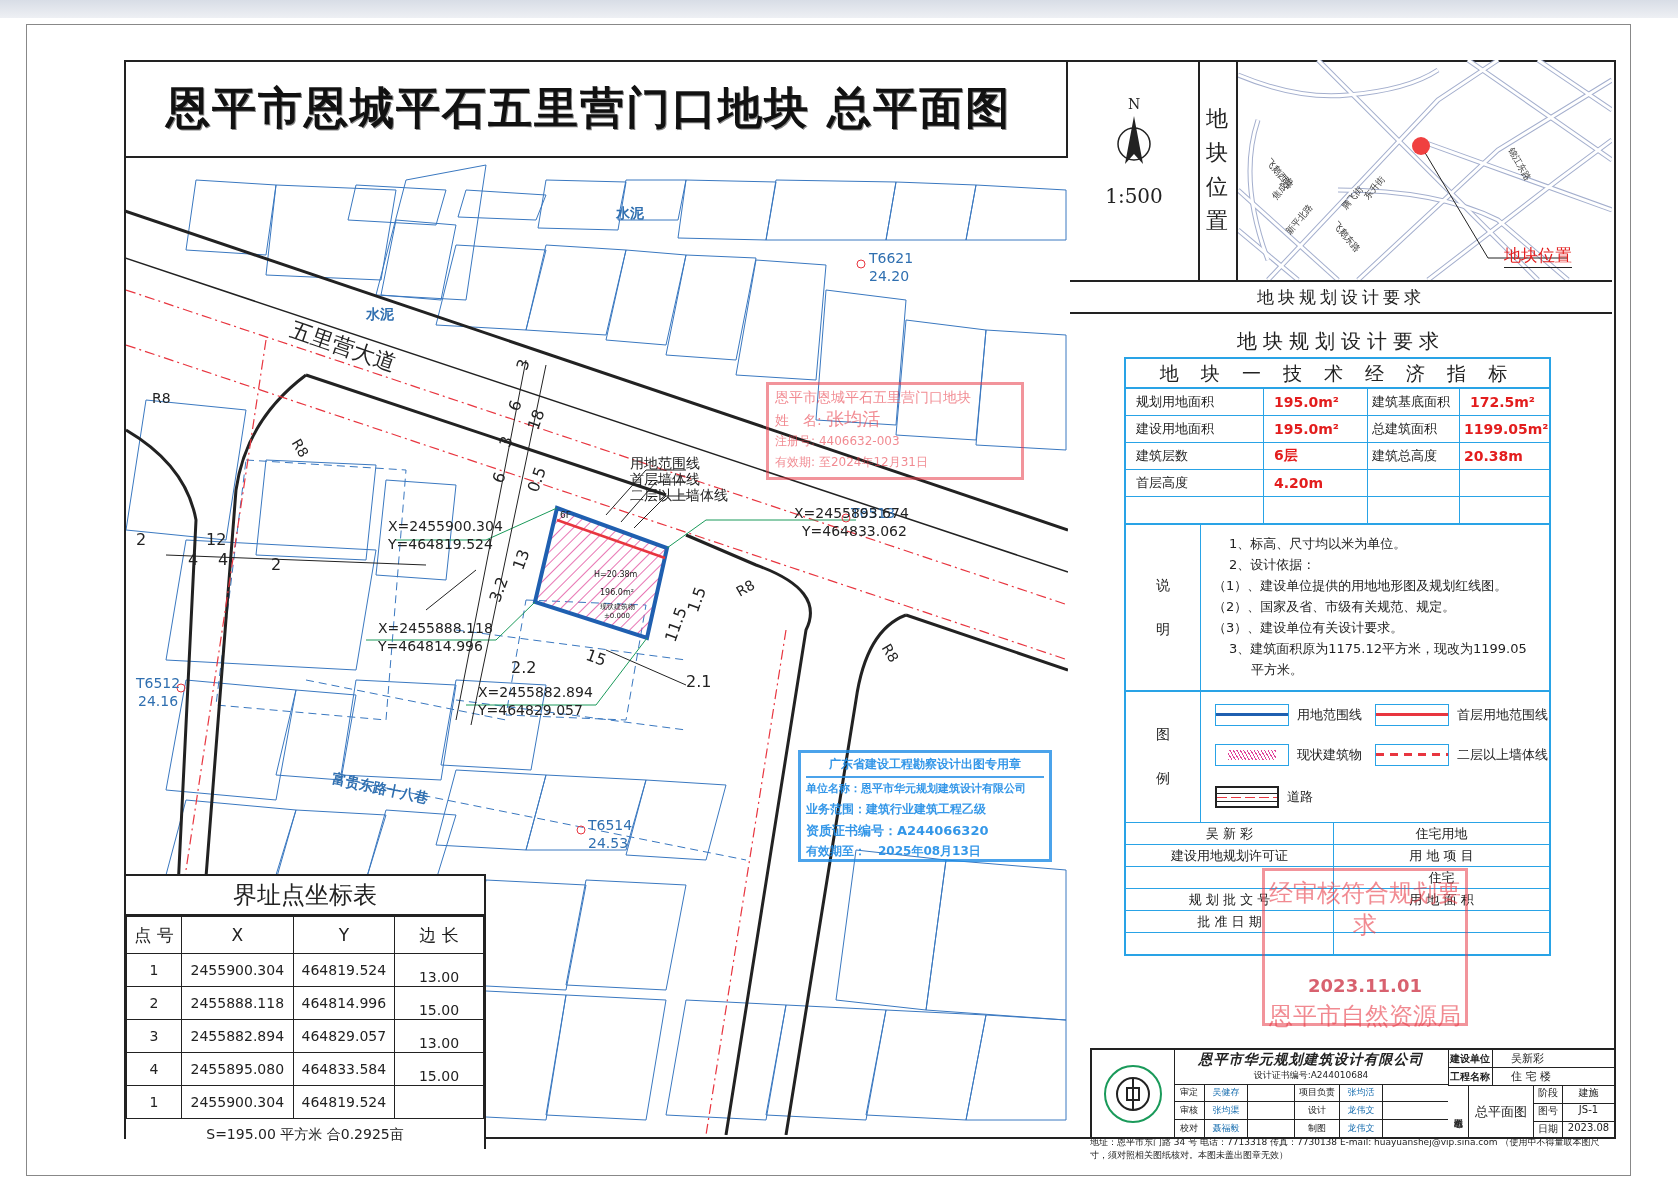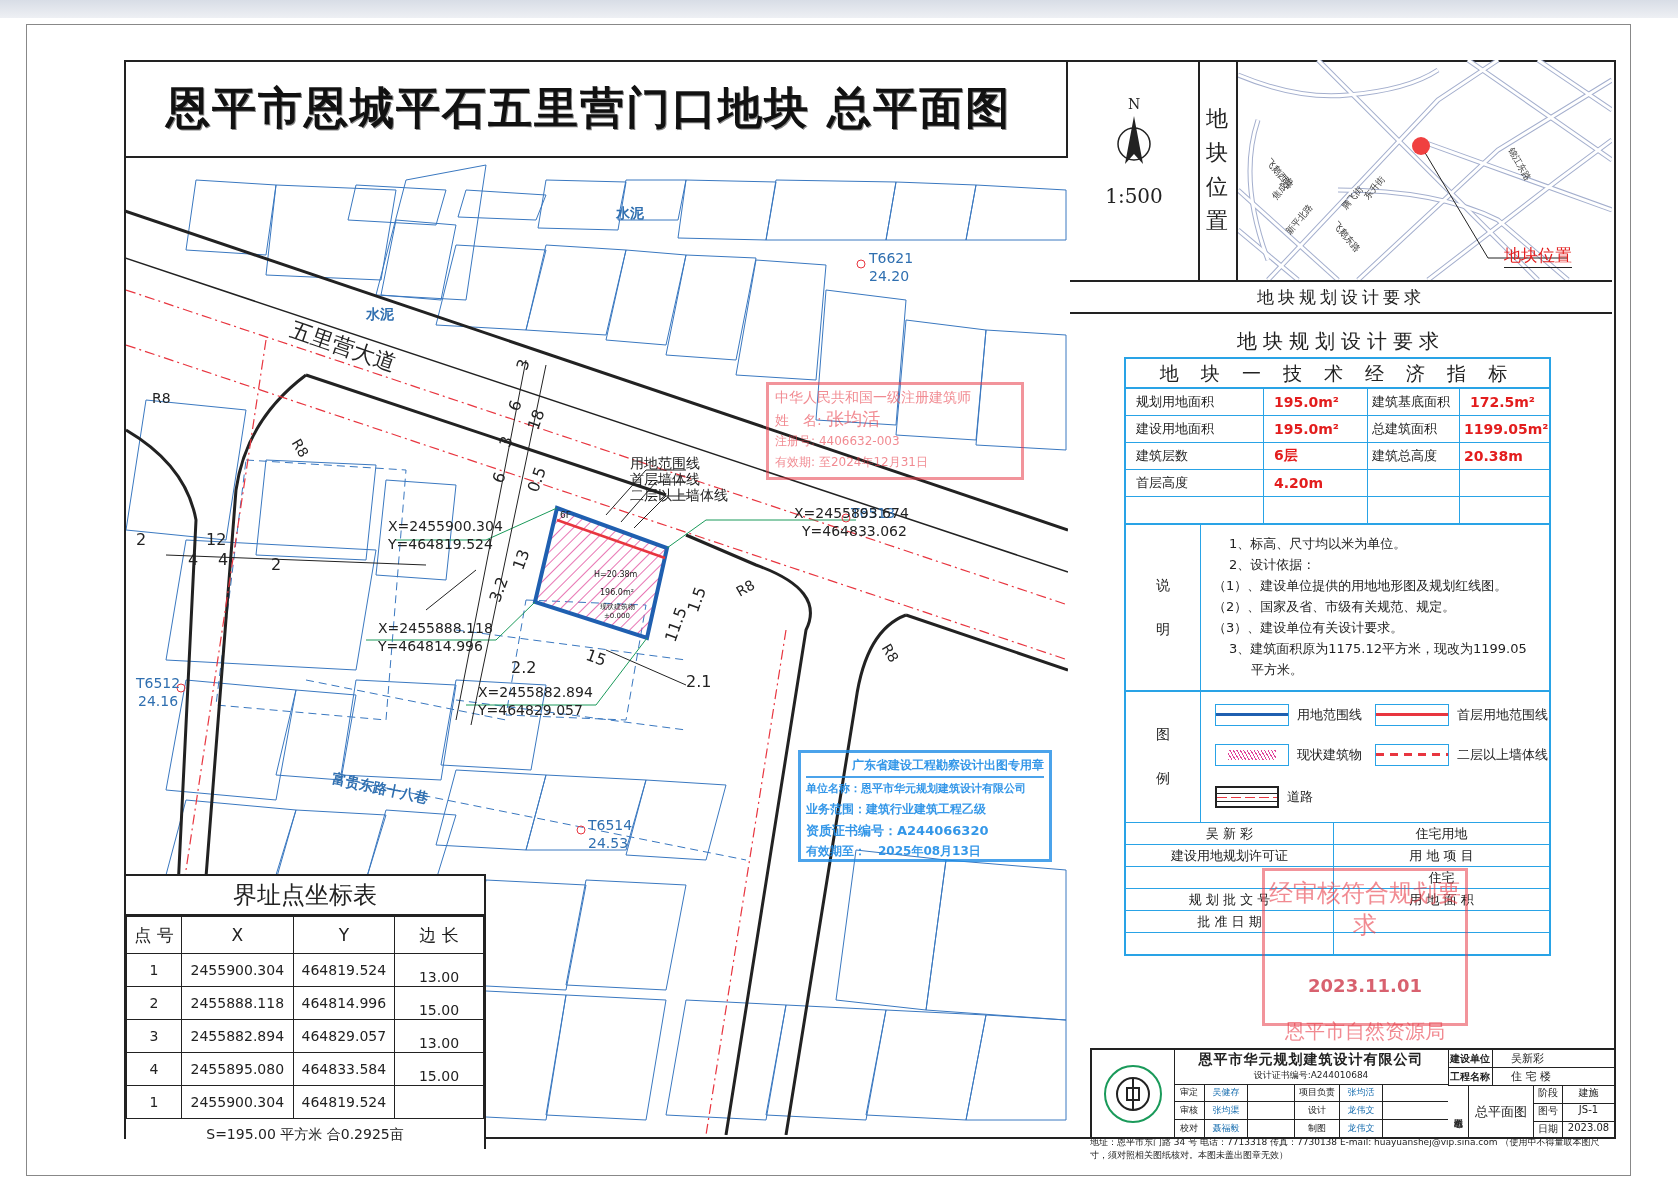--- a/index.html
+++ b/index.html
@@ -40,21 +40,21 @@
   .info .r{flex:1;justify-content:center;padding-left:0;}
   .coord-tbl{position:absolute;left:126px;top:874px;width:358px;border-top:2px solid #222;border-right:2px solid #222;background:#fff;}
   .coord-tbl .ttl{height:38px;text-align:center;font-size:24px;line-height:38px;border-bottom:2px solid #222;}
   .coord-tbl table{border-collapse:collapse;width:100%;font-size:14px;}
   .coord-tbl td,.coord-tbl th{border:1px solid #222;text-align:center;height:30px;font-weight:normal;}
   .coord-tbl th{font-size:17px;height:34px;}
   .coord-tbl .sum{height:30px;text-align:center;line-height:30px;font-size:14px;}
   .titleblock{position:absolute;left:1090px;top:1048px;width:522px;height:87px;border-top:2px solid #222;border-left:2px solid #222;font-size:10px;}
   .tb-logo{position:absolute;left:0;top:0;width:82px;height:87px;border-right:1px solid #222;display:flex;align-items:center;justify-content:center;}
   .tb-co{position:absolute;left:82px;top:0;width:274px;height:34px;border-right:1px solid #222;border-bottom:1px solid #222;text-align:center;}
-  .tb-co .nm{font-size:14px;font-weight:bold;letter-spacing:1px;margin-top:1px;}
+  .tb-co .nm{font-size:14px;font-weight:bold;letter-spacing:1px;margin-top:1px;font-style:italic;}
   .tb-co .cert{font-size:9px;}
   .tb-right{position:absolute;left:356px;top:0;right:0;}
   .tb-right .r{display:flex;height:17px;border-bottom:1px solid #222;align-items:center;gap:12px;}
   .tb-right .k{width:44px;border-right:1px solid #222;height:100%;display:flex;align-items:center;justify-content:center;font-weight:bold;}
   .tb-right .v{padding-left:6px;}
   .tb-grid{position:absolute;left:82px;top:34px;width:274px;height:53px;}
   .tb-grid .r{display:flex;height:17px;border-bottom:1px solid #222;}
   .tb-grid .c{border-right:1px solid #222;display:flex;align-items:center;justify-content:center;font-size:9px;}
   .tb-foot{position:absolute;left:1090px;top:1136px;width:522px;font-size:9px;}
   .stamp-red{position:absolute;border:3px solid rgba(231,60,72,.55);color:rgba(231,60,72,.6);}
@@ -237,28 +237,28 @@
   <span class="lbl" style="left:532px;top:455px;font-size:16px;transform:rotate(-70deg);">11.5</span>
   <span class="lbl" style="left:558px;top:430px;font-size:16px;transform:rotate(-70deg);">1.5</span>
   <span class="lbl" style="left:560px;top:512px;font-size:16px;">2.1</span>
   <span class="lbl" style="left:10px;top:370px;font-size:16px;">2</span>
   <span class="lbl" style="left:80px;top:370px;font-size:16px;">12</span>
   <span class="lbl" style="left:62px;top:390px;font-size:16px;">4</span>
   <span class="lbl" style="left:92px;top:390px;font-size:16px;">4</span>
   <span class="lbl" style="left:145px;top:395px;font-size:16px;">2</span>
 
   <div class="stamp-red" style="left:640px;top:222px;width:240px;height:88px;font-size:14px;line-height:21px;padding:2px 6px;">
-    <div>中华人民共和国一级注册建筑师</div>
+    <div>恩平市恩城平石五里营门口地块</div>
     <div><span>姓　名:</span> <span style="font-size:18px;">张均活</span></div>
     <div style="font-size:12px;"><span>注册号:</span> <span>4406632-003</span></div>
     <div style="font-size:12px;"><span>有效期:</span> <span>至2024年12月31日</span></div>
   </div>
 
   <div class="stamp-blue" style="left:672px;top:590px;width:254px;height:112px;font-size:12px;line-height:21px;padding:2px 5px;box-sizing:border-box;">
-    <div style="text-align:right;border-bottom:2px solid rgba(30,140,230,.8);">广东省建设工程勘察设计出图专用章</div>
+    <div style="text-align:center;border-bottom:2px solid rgba(30,140,230,.8);font-family:Liberation Mono, monospace;">广东省建设工程勘察设计出图专用章</div>
     <div style="font-size:11px;">单位名称：恩平市华元规划建筑设计有限公司</div>
     <div>业务范围：建筑行业建筑工程乙级</div>
     <div style="font-size:13px;">资质证书编号：A244066320</div>
     <div>有效期至：　2025年08月13日</div>
   </div>
 </div>
 
 <div class="coord-tbl">
   <div class="ttl">界址点坐标表</div>
   <table>
@@ -483,21 +483,21 @@
     <div class="row" style="border-bottom:none">
         <div class="cell l"></div>
         <div class="cell r"></div>
       </div>
   </div>
 </div>
 
 <div class="stamp-red" style="left:1262px;top:868px;width:200px;height:152px;text-align:center;">
   <div style="font-size:24px;margin-top:6px;">经审核符合规划要求</div>
   <div style="font-size:18px;margin-top:34px;color:rgba(200,30,50,.7);font-weight:bold;">2023.11.01</div>
-  <div style="font-size:20px;margin-top:22px;">恩平市自然资源局</div>
+  <div style="font-size:24px;margin-top:4px;">恩平市自然资源局</div>
 </div>
 
 <div class="titleblock">
   <div class="tb-logo">
     <svg width="62" height="62" viewBox="0 0 62 62">
       <circle cx="31" cy="31" r="28" fill="none" stroke="#1a9a5a" stroke-width="2"></circle>
       <circle cx="31" cy="31" r="16" fill="none" stroke="#222" stroke-width="2"></circle>
       <rect x="25" y="25" width="12" height="12" fill="none" stroke="#222" stroke-width="2"></rect>
       <line x1="31" y1="15" x2="31" y2="47" stroke="#222" stroke-width="2"></line>
     </svg>

